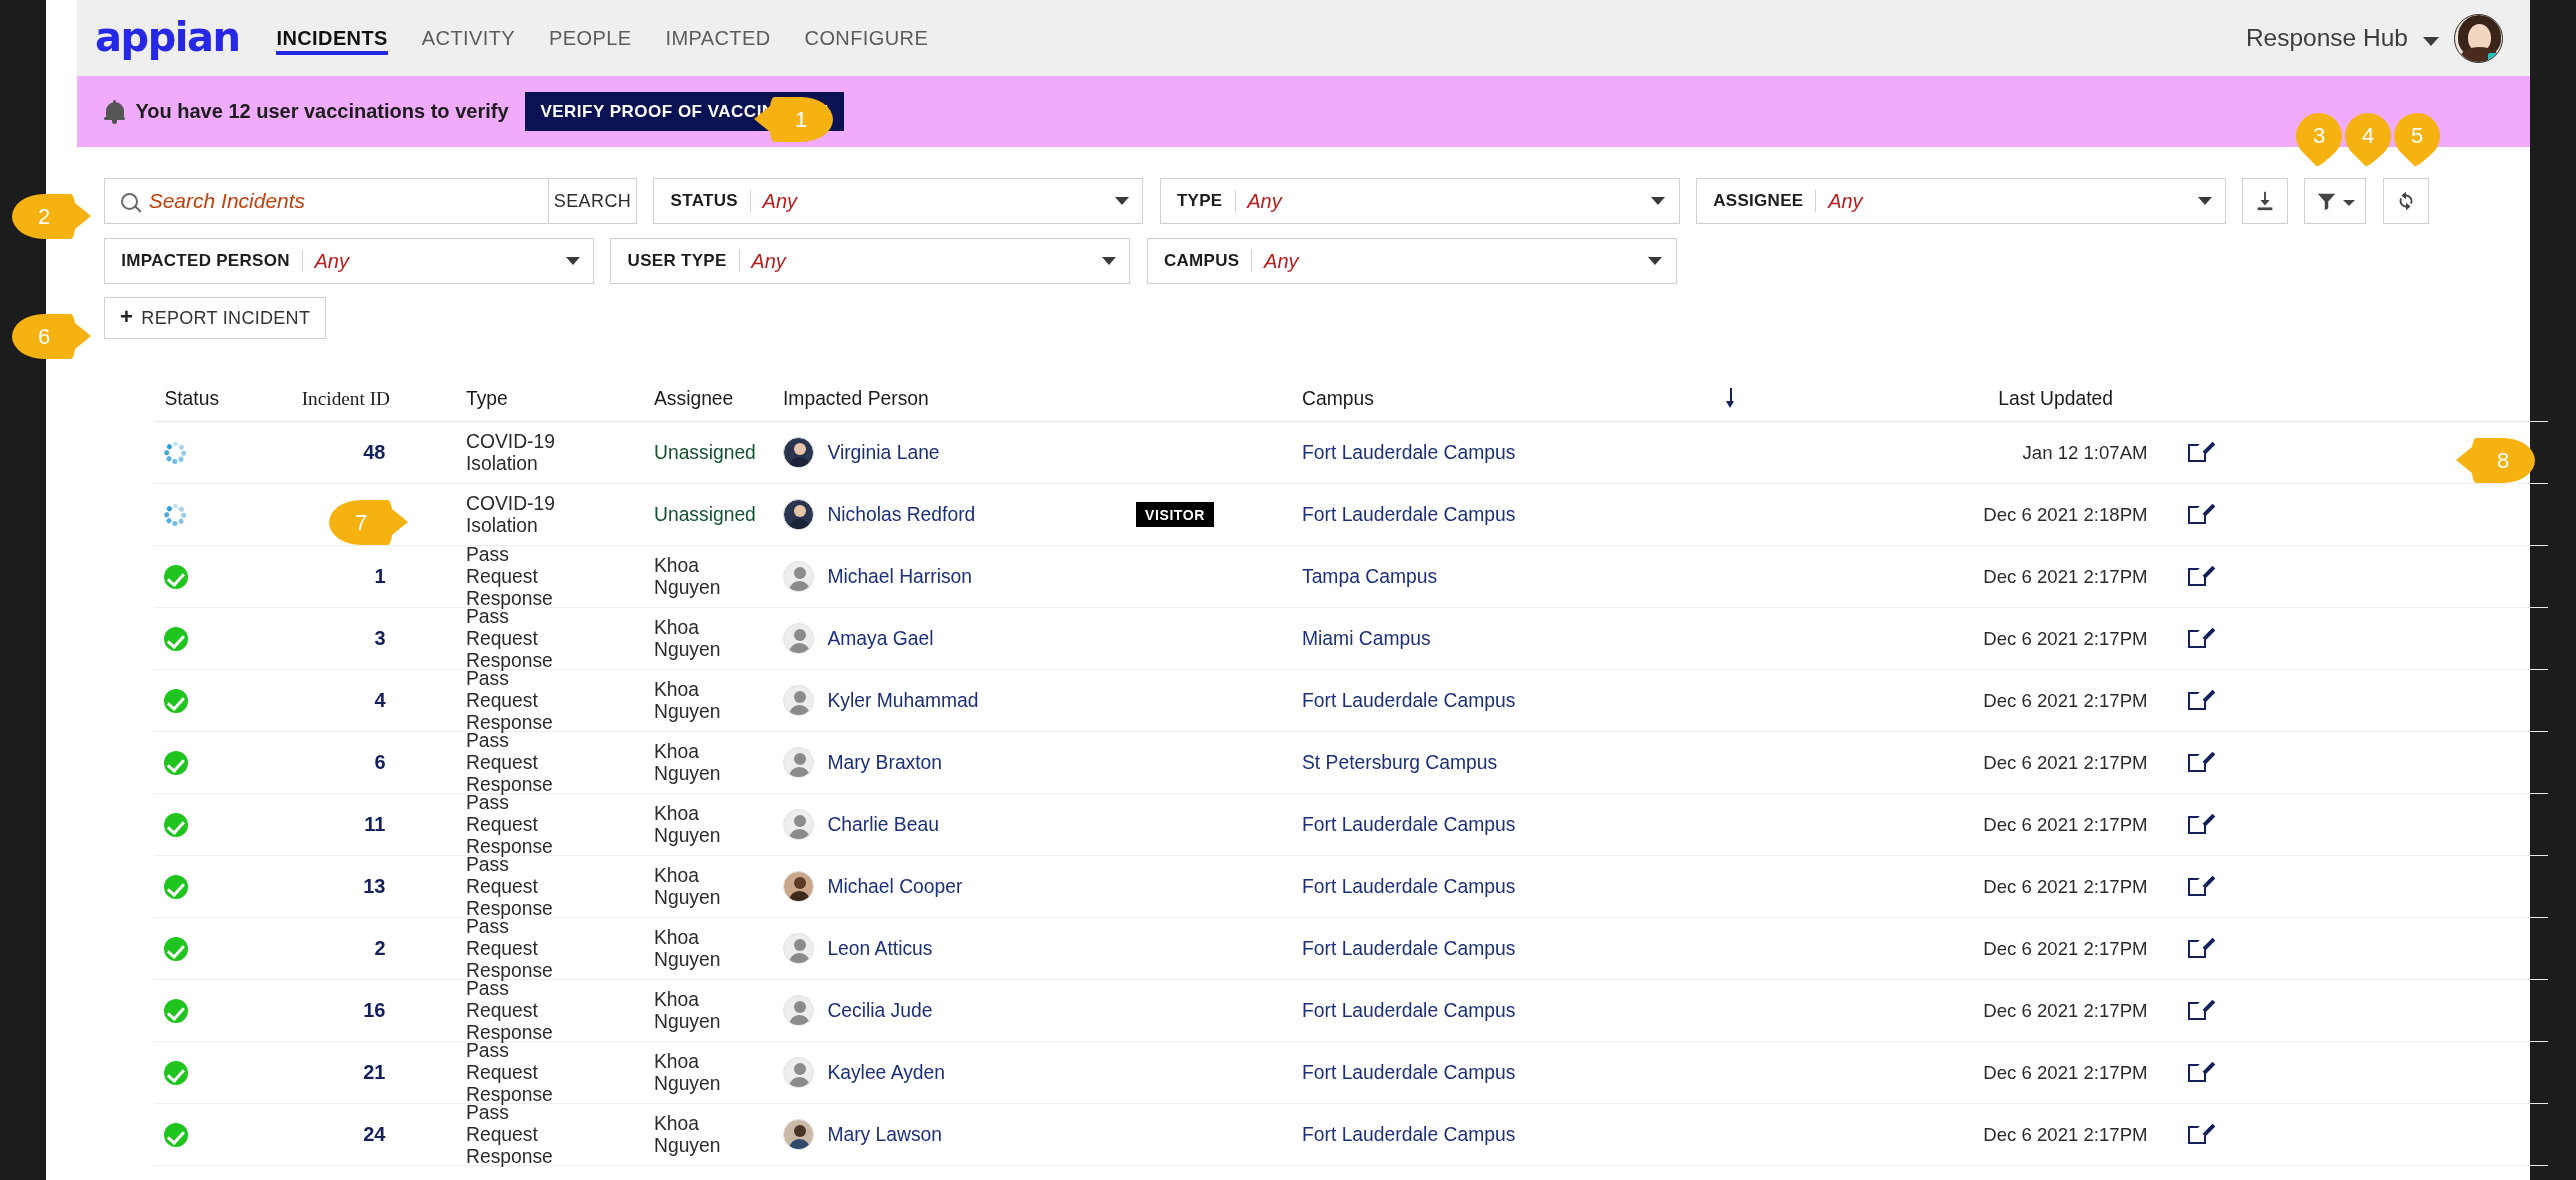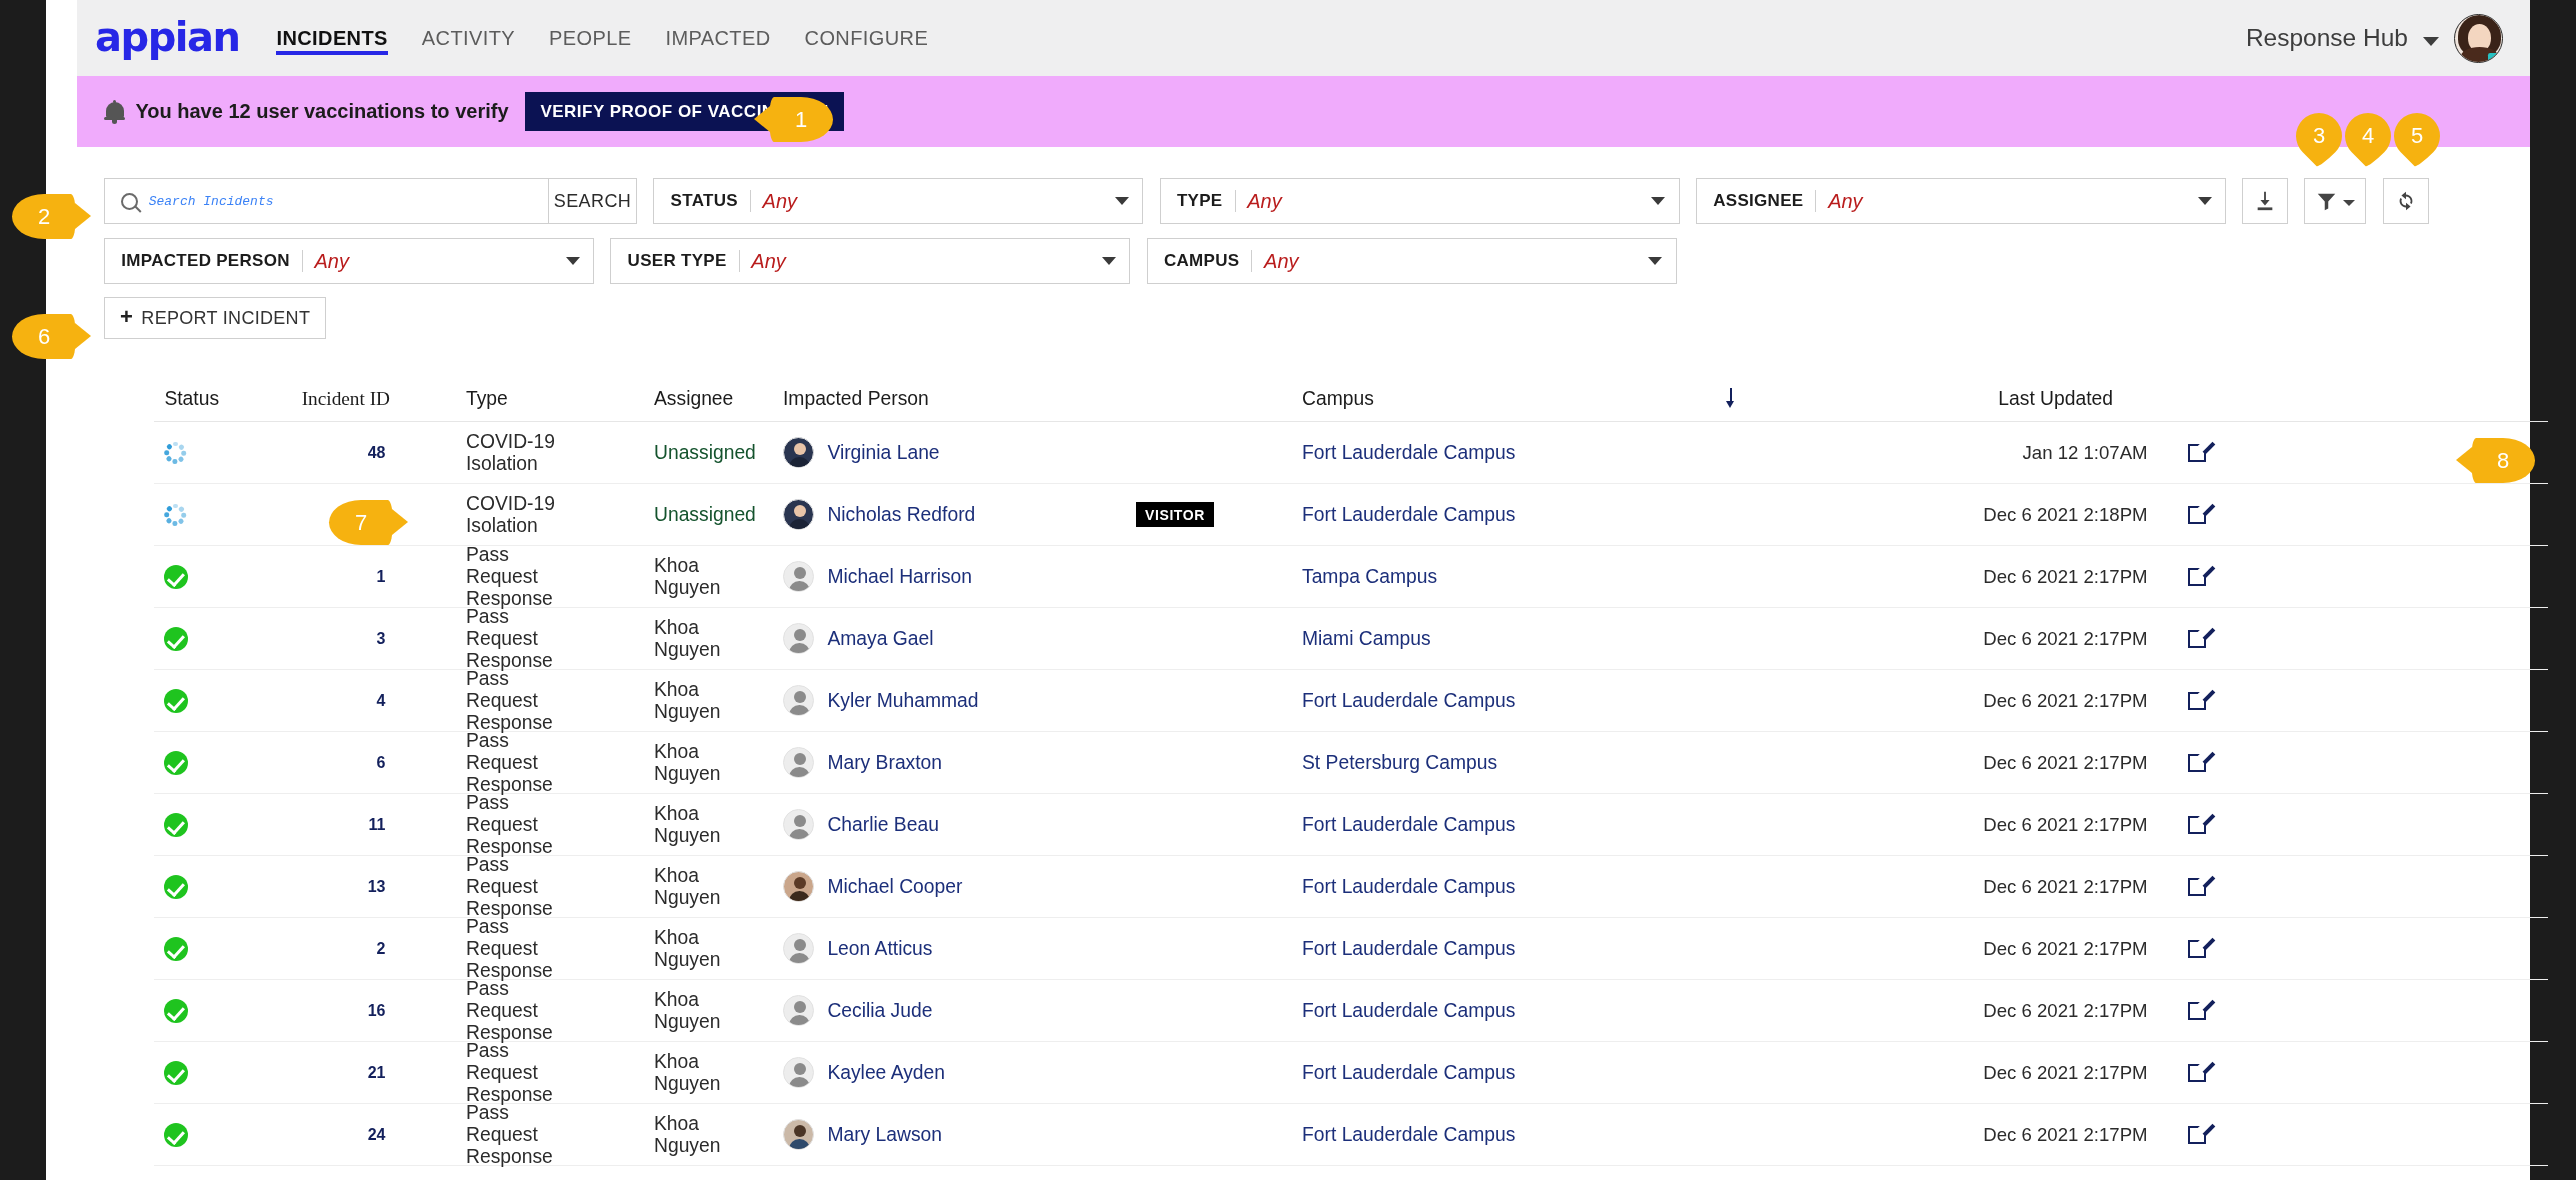--- a/index.html
+++ b/index.html
@@ -76,21 +76,21 @@
 
   .row1 { position: absolute; left: 27px; top: 31px; display: flex; align-items: stretch; }
   .row2 { position: absolute; left: 27px; top: 91px; display: flex; align-items: stretch; }
 
   .searchbox {
     width: 445px; height: 46px; border: 0.7px solid #cfcfcf; background: #fff;
     display: flex; align-items: center; padding-left: 16.3px; gap: 10.4px;
   }
   .mag { width: 17px; height: 17px; border: 2.2px solid #6a6a6a; border-radius: 50%; position: relative; flex: none; }
   .mag::after { content:""; position:absolute; width:2.2px; height:8.2px; background:#6a6a6a; right:-3px; bottom:-6px; transform: rotate(-45deg); }
-  .ph { font-size: 13px; color: #3b82f6; font-style: italic; font-family: Liberation Mono, monospace; }
+  .ph { font-size: 21px; color: #c2410c; font-style: italic; }
   .search-btn {
     width: 88px; height: 46px; border: 0.7px solid #cfcfcf; border-left: none; background: #fff;
     display: flex; align-items: center; justify-content: center; font-size: 18px; color: #2b2b2b;
     cursor: pointer; font-weight: 400; letter-spacing: 0.4px;
   }
 
   .dd {
     height: 46px; border: 0.7px solid #cfcfcf; background: #fff;
     display: flex; align-items: center; padding: 0 13.4px 0 16.3px; margin-left: 16.3px; cursor: pointer;
   }
@@ -129,21 +129,21 @@
   .c-person { width: 380px; padding-left: 62px; display: flex; align-items: center; gap: 13.4px; }
   .c-badge  { width: 148px; display:flex; justify-content:center; }
   .c-campus { width: 386px; padding-left: 53px; }
   .c-sortcol{ width: 193px; display:flex; justify-content:center; }
   .c-updated{ width: 327px; text-align: right; padding-right: 7.4px; }
   .c-edit   { width: 86px; display: flex; justify-content: center; }
 
   .th.c-id { text-align: right; padding-left: 39px; padding-right: 0; font-family: Liberation Serif, serif;}
   .th.c-updated { padding-right: 42px; }
 
-  .id-val { font-size: 16px; font-weight: 700; color: #13205c; }
+  .id-val { font-size: 20px; font-weight: 700; color: #13205c; }
   .type-val { font-size: 19.3px; color: #2b2b2b; }
   .assign-val { font-size: 19.3px; color: #2b2b2b; }
   .assign-val.unassigned { color: #14532d; text-align: right; }
   .link { font-size: 19.3px; color: #1c2f7a; cursor: pointer; }
   .updated-val { font-size: 18.6px; color: #2b2b2b; }
 
   .badge-visitor {
     background: #000; color: #fff; font-size: 14px; font-weight: 700; letter-spacing: 0.6px;
     padding: 4.5px 9px;
   }

